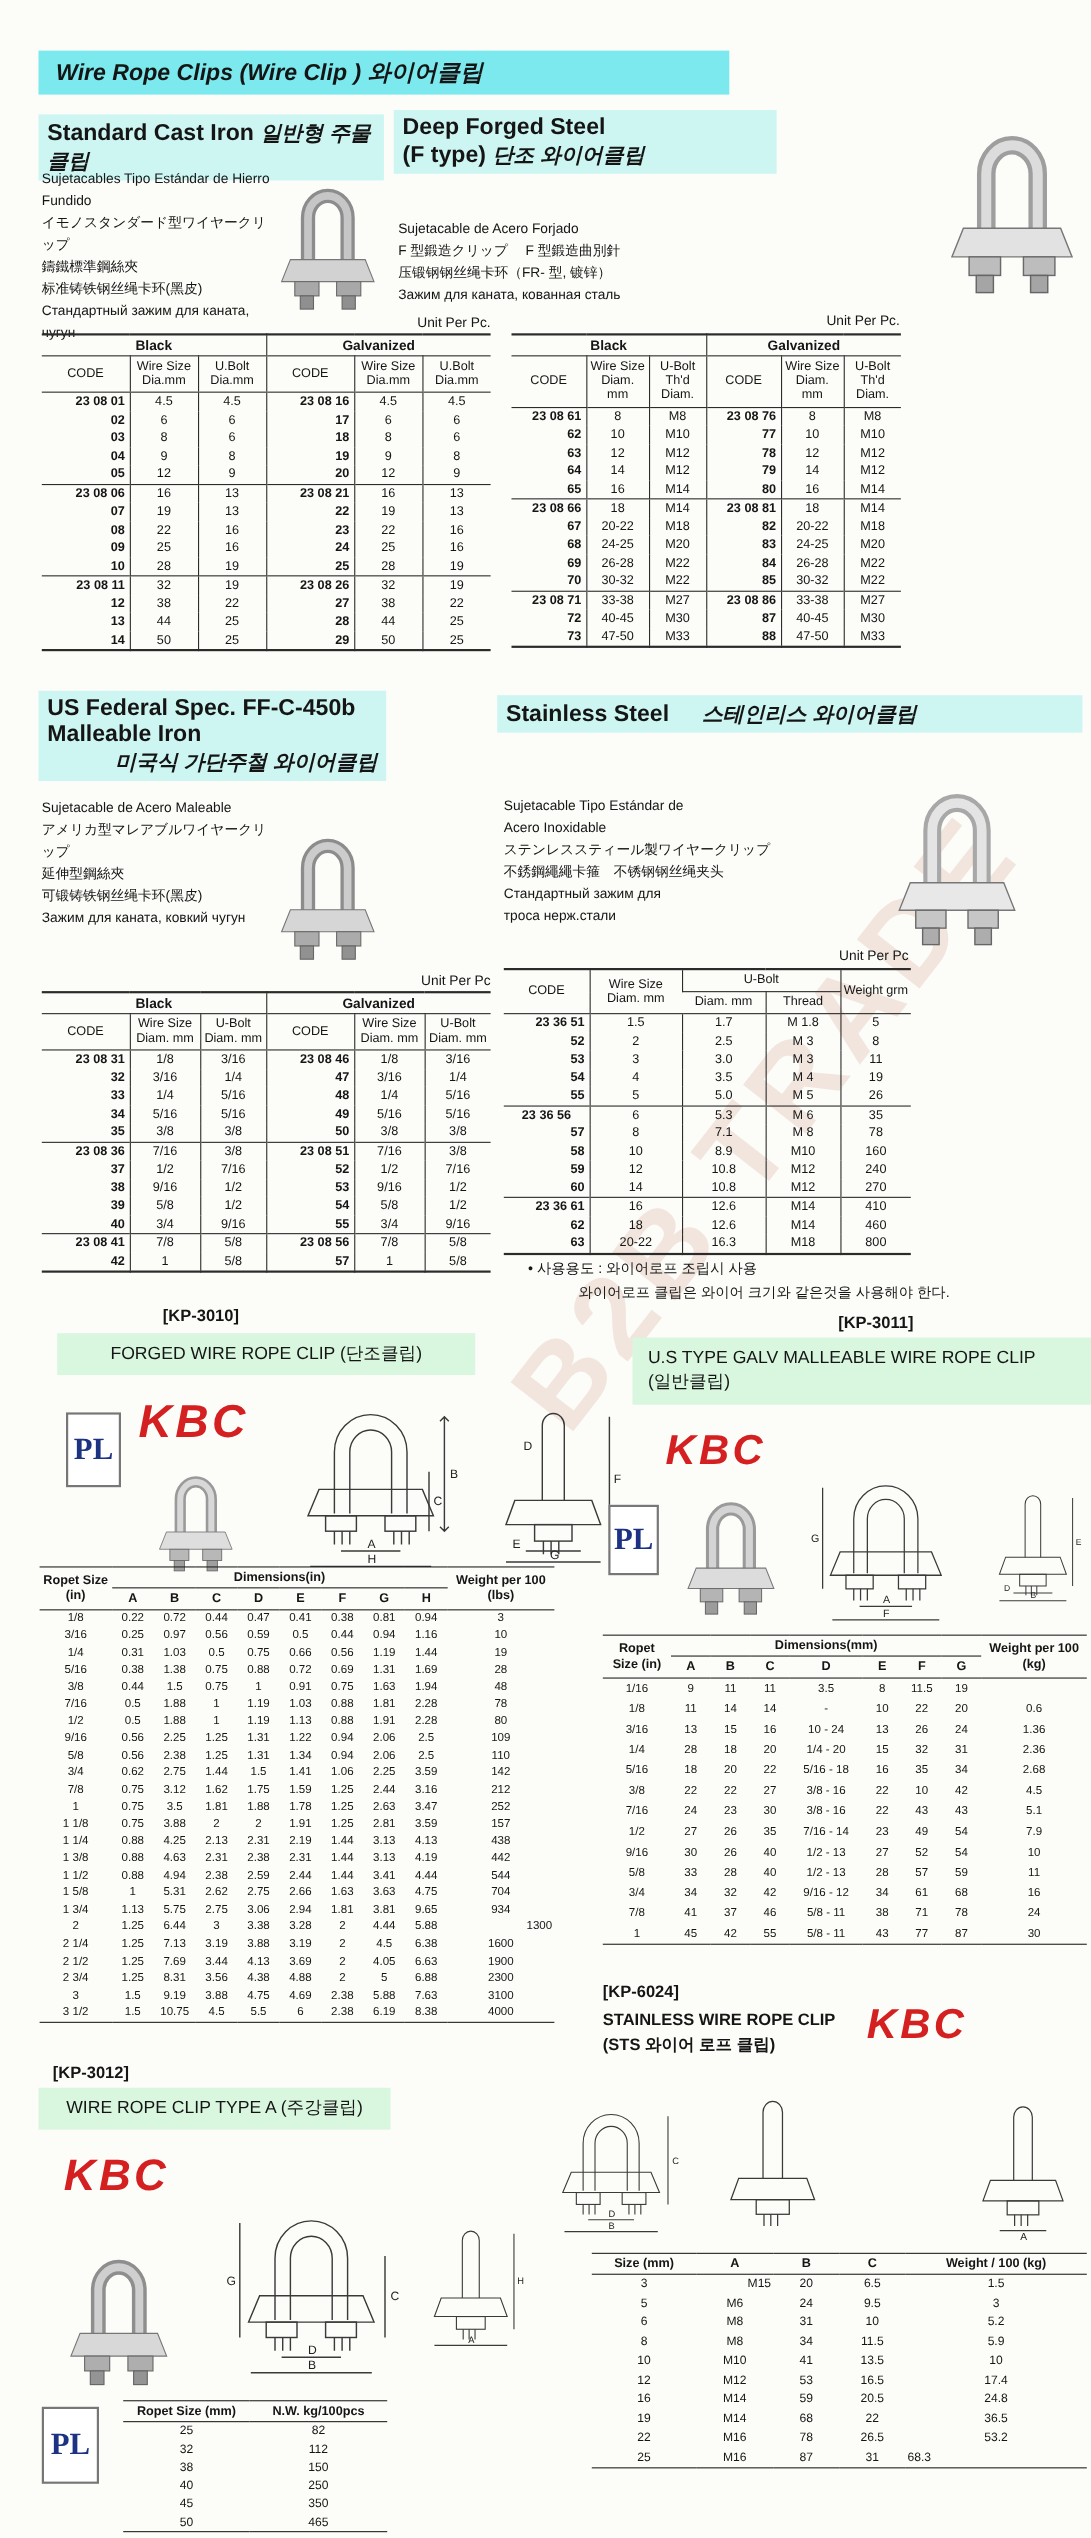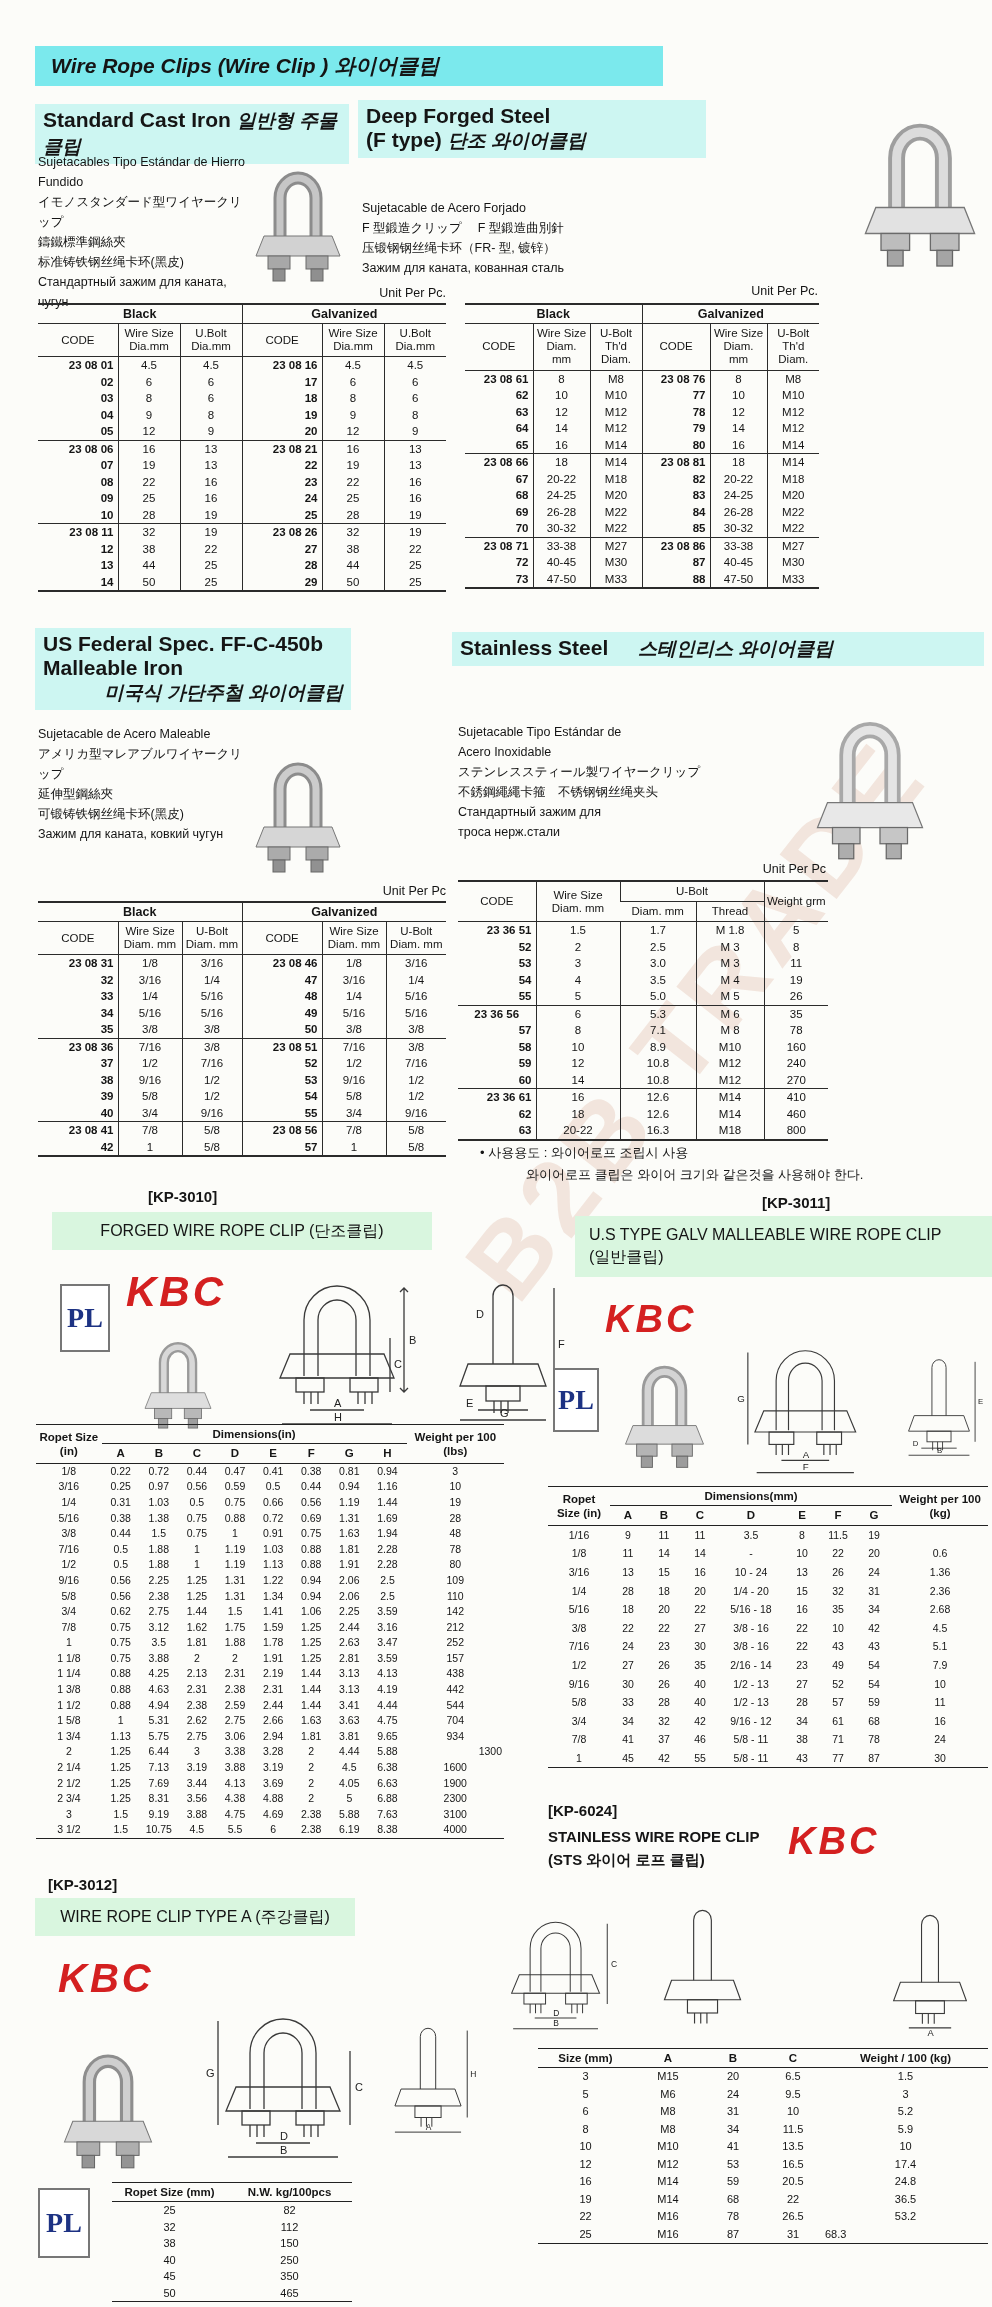--- a/index.html
+++ b/index.html
@@ -1181,21 +1181,21 @@
           <td style="text-align: center;">22</td>
           <td style="text-align: center;">43</td>
           <td style="text-align: center;">43</td>
           <td style="text-align: center;">5.1</td>
         </tr>
         <tr>
           <td style="text-align: center;">1/2</td>
           <td style="text-align: center;">27</td>
           <td style="text-align: center;">26</td>
           <td style="text-align: center;">35</td>
-          <td style="text-align: center;">2/16 - 14</td>
+          <td style="text-align: center;">7/16 - 14</td>
           <td style="text-align: center;">23</td>
           <td style="text-align: center;">49</td>
           <td style="text-align: center;">54</td>
           <td style="text-align: center;">7.9</td>
         </tr>
         <tr>
           <td style="text-align: center;">9/16</td>
           <td style="text-align: center;">30</td>
           <td style="text-align: center;">26</td>
           <td style="text-align: center;">40</td>
@@ -1304,21 +1304,21 @@
         <th>Size (mm)</th>
         <th>A</th>
         <th>B</th>
         <th>C</th>
         <th>Weight / 100 (kg)</th>
       </tr>
     </thead>
     <tbody>
         <tr>
           <td style="text-align: center;">3</td>
-          <td style="text-align: center;">M15</td>
+          <td style="text-align: right;">M15</td>
           <td style="text-align: center;">20</td>
           <td style="text-align: center;">6.5</td>
           <td style="text-align: center;">1.5</td>
         </tr>
         <tr>
           <td style="text-align: center;">5</td>
           <td style="text-align: center;">M6</td>
           <td style="text-align: center;">24</td>
           <td style="text-align: center;">9.5</td>
           <td style="text-align: center;">3</td>

